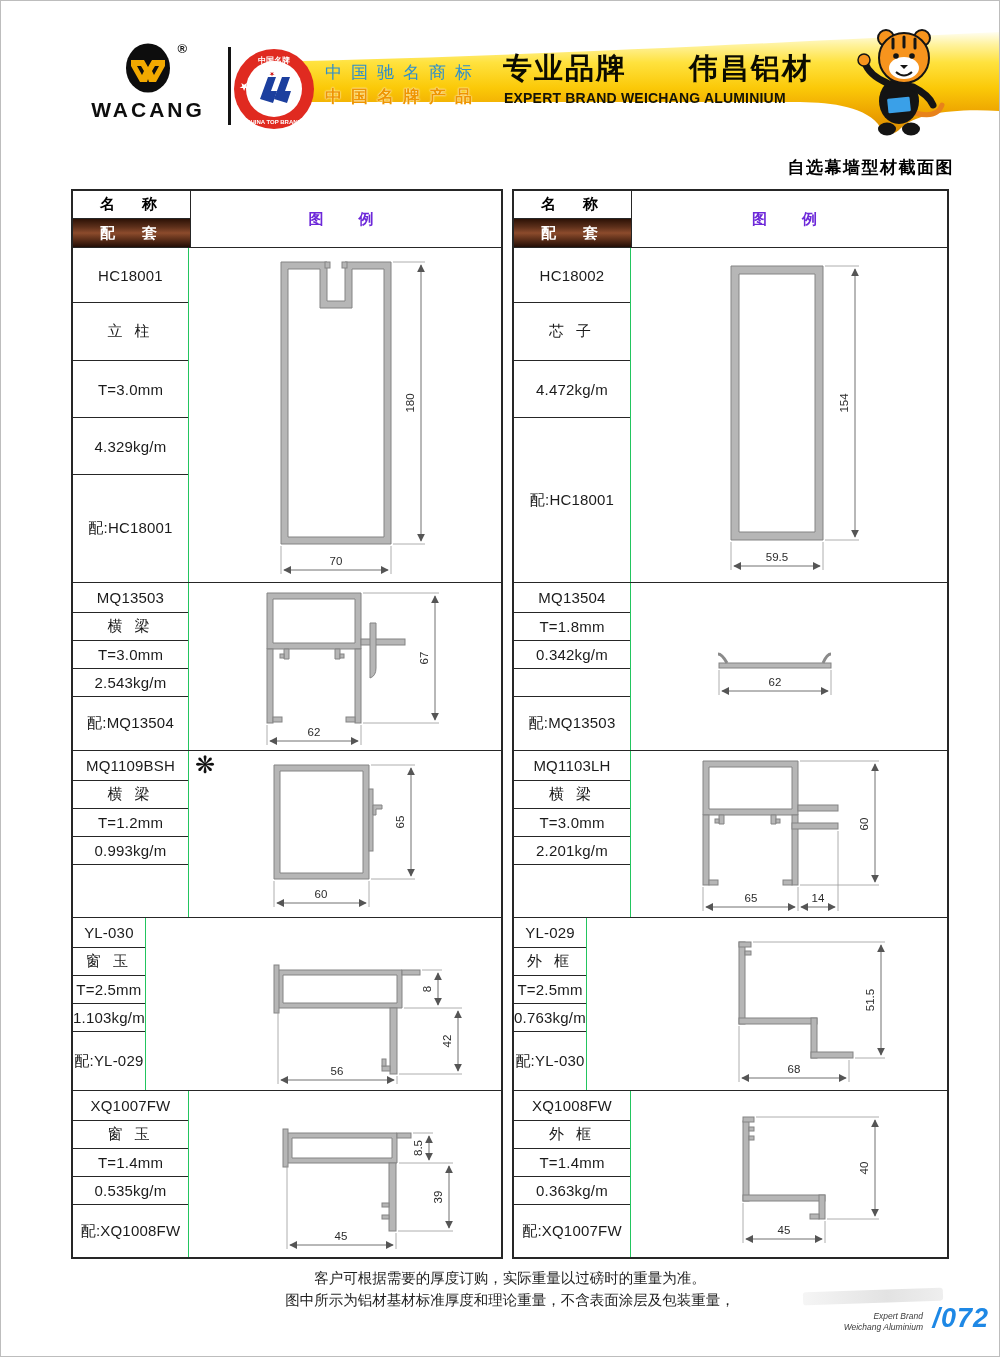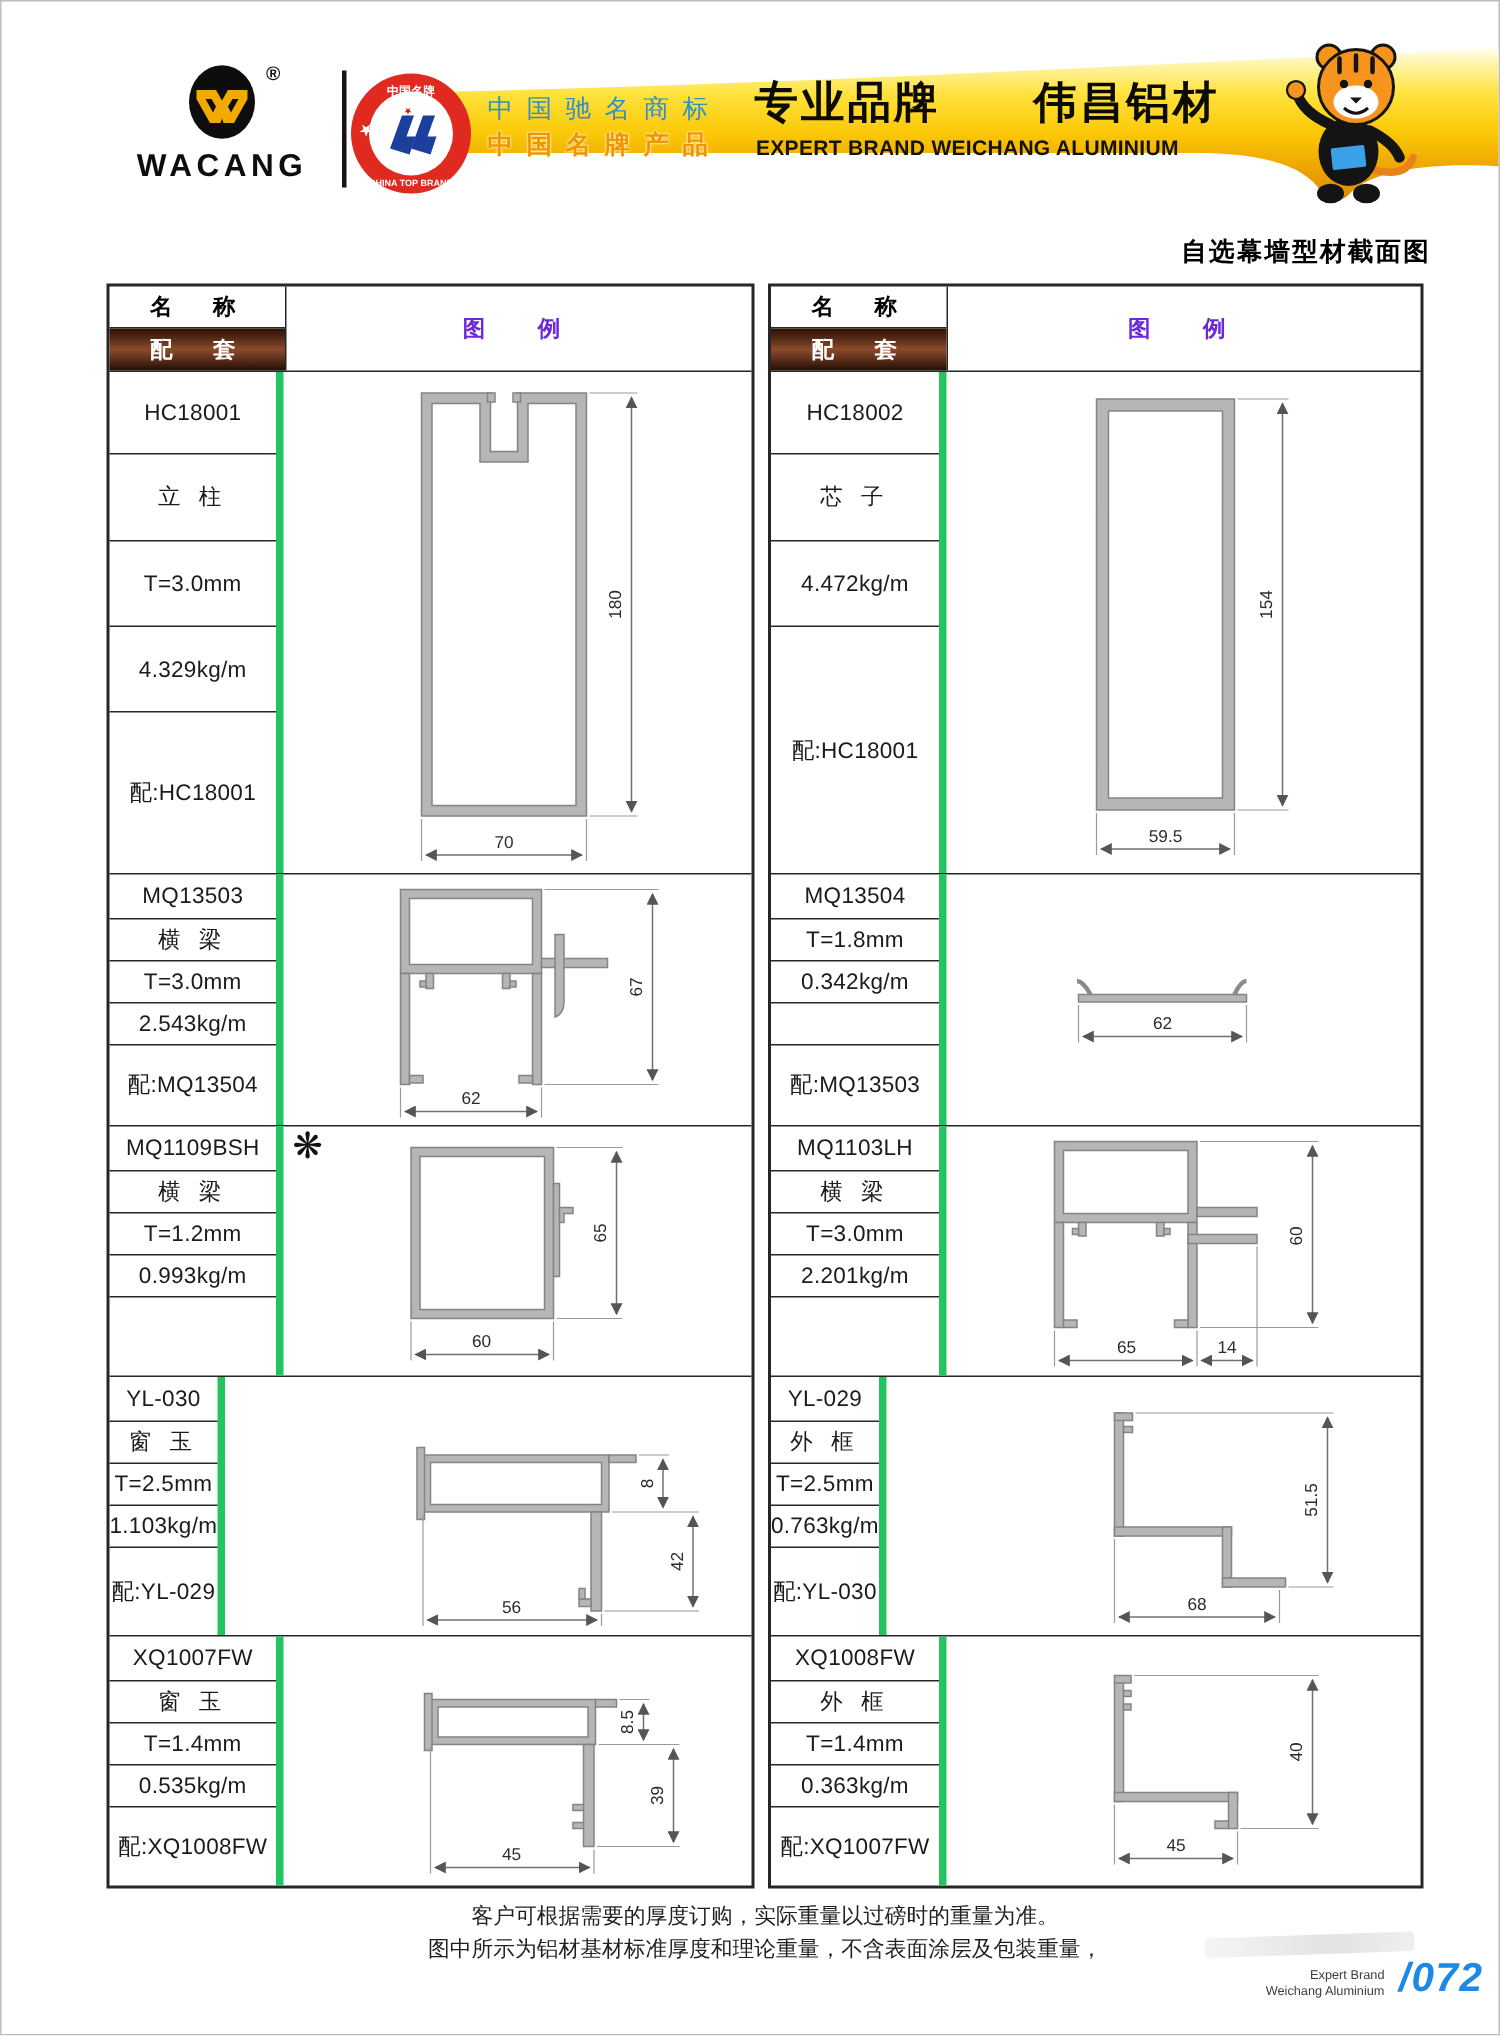--- a/index.html
+++ b/index.html
@@ -36,21 +36,21 @@
   .thead-name { width:118px; border-right:1px solid #262626; display:flex; flex-direction:column; }
   .th-name { height:28px; border-bottom:1px solid #262626; display:flex; align-items:center;
              justify-content:center; font-weight:bold; font-size:15px; letter-spacing:6px; color:#000; }
   .th-match { flex:1; display:flex; align-items:center; justify-content:center; font-weight:bold;
               font-size:15px; letter-spacing:6px; color:#fff;
               background:linear-gradient(180deg,#2d1206 0%,#5c2f1a 28%,#8c4b2c 50%,#5a2d18 74%,#230e06 100%); }
   .th-example { flex:1; display:flex; align-items:center; justify-content:center;
                 font-weight:bold; font-size:15px; letter-spacing:10px; color:#6d28d9; }
   .prow { display:flex; border-bottom:1px solid #262626; }
   .prow:last-child { border-bottom:none; }
-  .info-col { width:118px; border-right:5px solid #22c55e; display:flex; flex-direction:column; }
+  .info-col { width:118px; border-right:1px solid #22c55e; display:flex; flex-direction:column; }
   .pcell { display:flex; align-items:center; justify-content:center; border-bottom:1px solid #262626;
            font-size:15px; color:#1b1b1b; letter-spacing:0.2px; text-align:center; }
   .pcell.cn { letter-spacing:4px; }
   .pcell:last-child { flex:1; border-bottom:none; }
   .row-tall { height:335px; }
   .row-tall .pcell:nth-child(1){ height:55px; }
   .row-tall .pcell:nth-child(2){ height:58px; }
   .row-tall .pcell:nth-child(3){ height:57px; }
   .row-tall .pcell:nth-child(4){ height:57px; }
   .row-std .pcell:nth-child(1){ height:30px; }
@@ -69,21 +69,21 @@
   .ext { stroke:#9a9a9a; stroke-width:0.8; fill:none; }
   .dimtext { fill:#2b2b2b; font-size:11.5px; font-family:"Liberation Sans","DejaVu Sans",sans-serif; }
 
   
   .footnote { position:absolute; left:70px; top:1266px; width:878px; text-align:center;
               font-size:14.5px; color:#1f1f1f; line-height:22px; }
   .corner-swoosh { position:absolute; right:56px; top:1289px; width:140px; height:13px;
                    background:linear-gradient(90deg,#f2f2f2,#d9d9d9 60%,#e9e9e9); opacity:.75;
                    transform:rotate(-2deg); border-radius:3px; }
   .footer-brand { position:absolute; right:76px; top:1310px; text-align:right; font-size:8.5px;
-                  color:#3c3c3c; line-height:11px; }
+                  color:#3c3c3c; line-height:11px;font-style:italic; }
   .page-num { position:absolute; right:10px; top:1302px; font-size:27px; font-weight:800;
               color:#1e88e5; font-style:italic; letter-spacing:1px; }
 </style>
 </head>
 <body>
 
 <svg width="0" height="0" style="position:absolute">
   <defs>
     <marker id="arr" viewBox="0 0 10 10" refX="9" refY="5" markerWidth="8" markerHeight="8" orient="auto-start-reverse">
         <path d="M0,0 L10,5 L0,10 z" fill="#555"></path>

